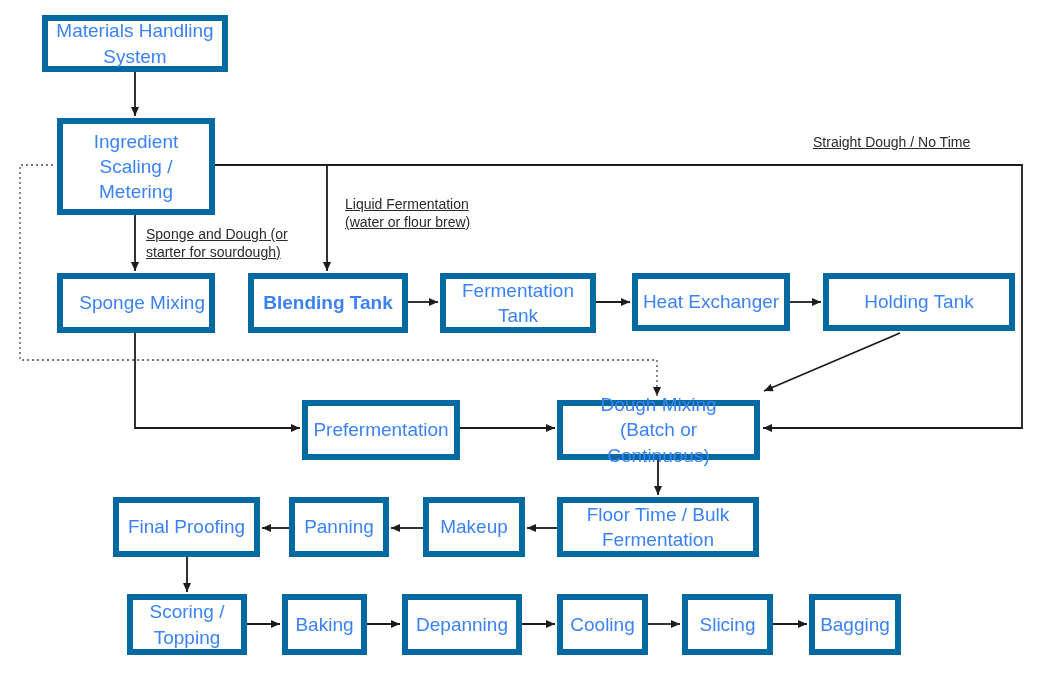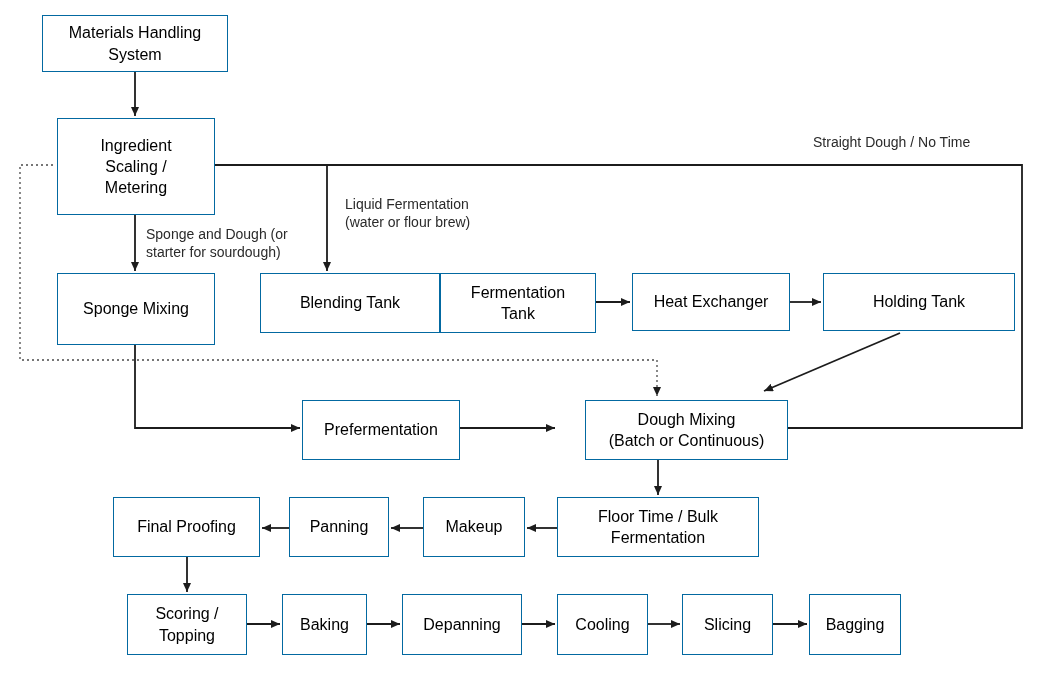--- a/index.html
+++ b/index.html
@@ -18,40 +18,41 @@
   .connectors {
     position: absolute;
     left: 0; top: 0;
     width: 1042px;
     height: 680px;
     pointer-events: none;
   }
   .node {
     position: absolute;
     box-sizing: border-box;
-    border: 1px solid #0369a1;
+    border: 6px solid #0369a1;
     background: #ffffff;
     display: flex;
     align-items: center;
     justify-content: center;
     text-align: center;
-    color: #000000;
-    font-size: 16px;
+    color: #3b82f6;
+    font-size: 19px;
     line-height: 1.32;
   }
   .node span {
     white-space: pre-line;
     padding: 0 4px;
   }
   .edge-label {
     position: absolute;
     color: #2a2a2a;
     font-size: 14px;
     line-height: 1.28;
     white-space: pre-line;
+    text-decoration: underline;
   }
 </style>
 </head>
 <body>
 
 <div class="canvas">
 
   <svg class="connectors" viewBox="0 0 1042 680" xmlns="http://www.w3.org/2000/svg">
     <defs>
       <marker id="arrow" markerUnits="userSpaceOnUse" markerWidth="10" markerHeight="8" refX="9" refY="4" orient="auto">
@@ -87,46 +88,46 @@
     <span>Materials Handling
 System</span>
   </div>
 
   <div class="node" style="left:57px; top:118px; width:158px; height:97px;">
     <span>Ingredient
 Scaling /
 Metering</span>
   </div>
 
-  <div class="node" style="left:57px; top:273px; width:158px; height:72px;">
+  <div class="node" style="left:57px; top:273px; width:158px; height:60px;justify-content:flex-end;">
     <span>Sponge Mixing</span>
   </div>
 
-  <div class="node" style="left:260px; top:273px; width:180px; height:60px;">
+  <div class="node" style="left:248px; top:273px; width:160px; height:60px;font-weight:bold;">
     <span>Blending Tank</span>
   </div>
 
   <div class="node" style="left:440px; top:273px; width:156px; height:60px;">
     <span>Fermentation
 Tank</span>
   </div>
 
   <div class="node" style="left:632px; top:273px; width:158px; height:58px;">
     <span>Heat Exchanger</span>
   </div>
 
   <div class="node" style="left:823px; top:273px; width:192px; height:58px;">
     <span>Holding Tank</span>
   </div>
 
   <div class="node" style="left:302px; top:400px; width:158px; height:60px;">
     <span>Prefermentation</span>
   </div>
 
-  <div class="node" style="left:557px; top:400px; width:203px; height:60px;margin-left:28px;">
+  <div class="node" style="left:557px; top:400px; width:203px; height:60px;">
     <span>Dough Mixing
 (Batch or Continuous)</span>
   </div>
 
   <div class="node" style="left:557px; top:497px; width:202px; height:60px;">
     <span>Floor Time / Bulk
 Fermentation</span>
   </div>
 
   <div class="node" style="left:423px; top:497px; width:102px; height:60px;">

